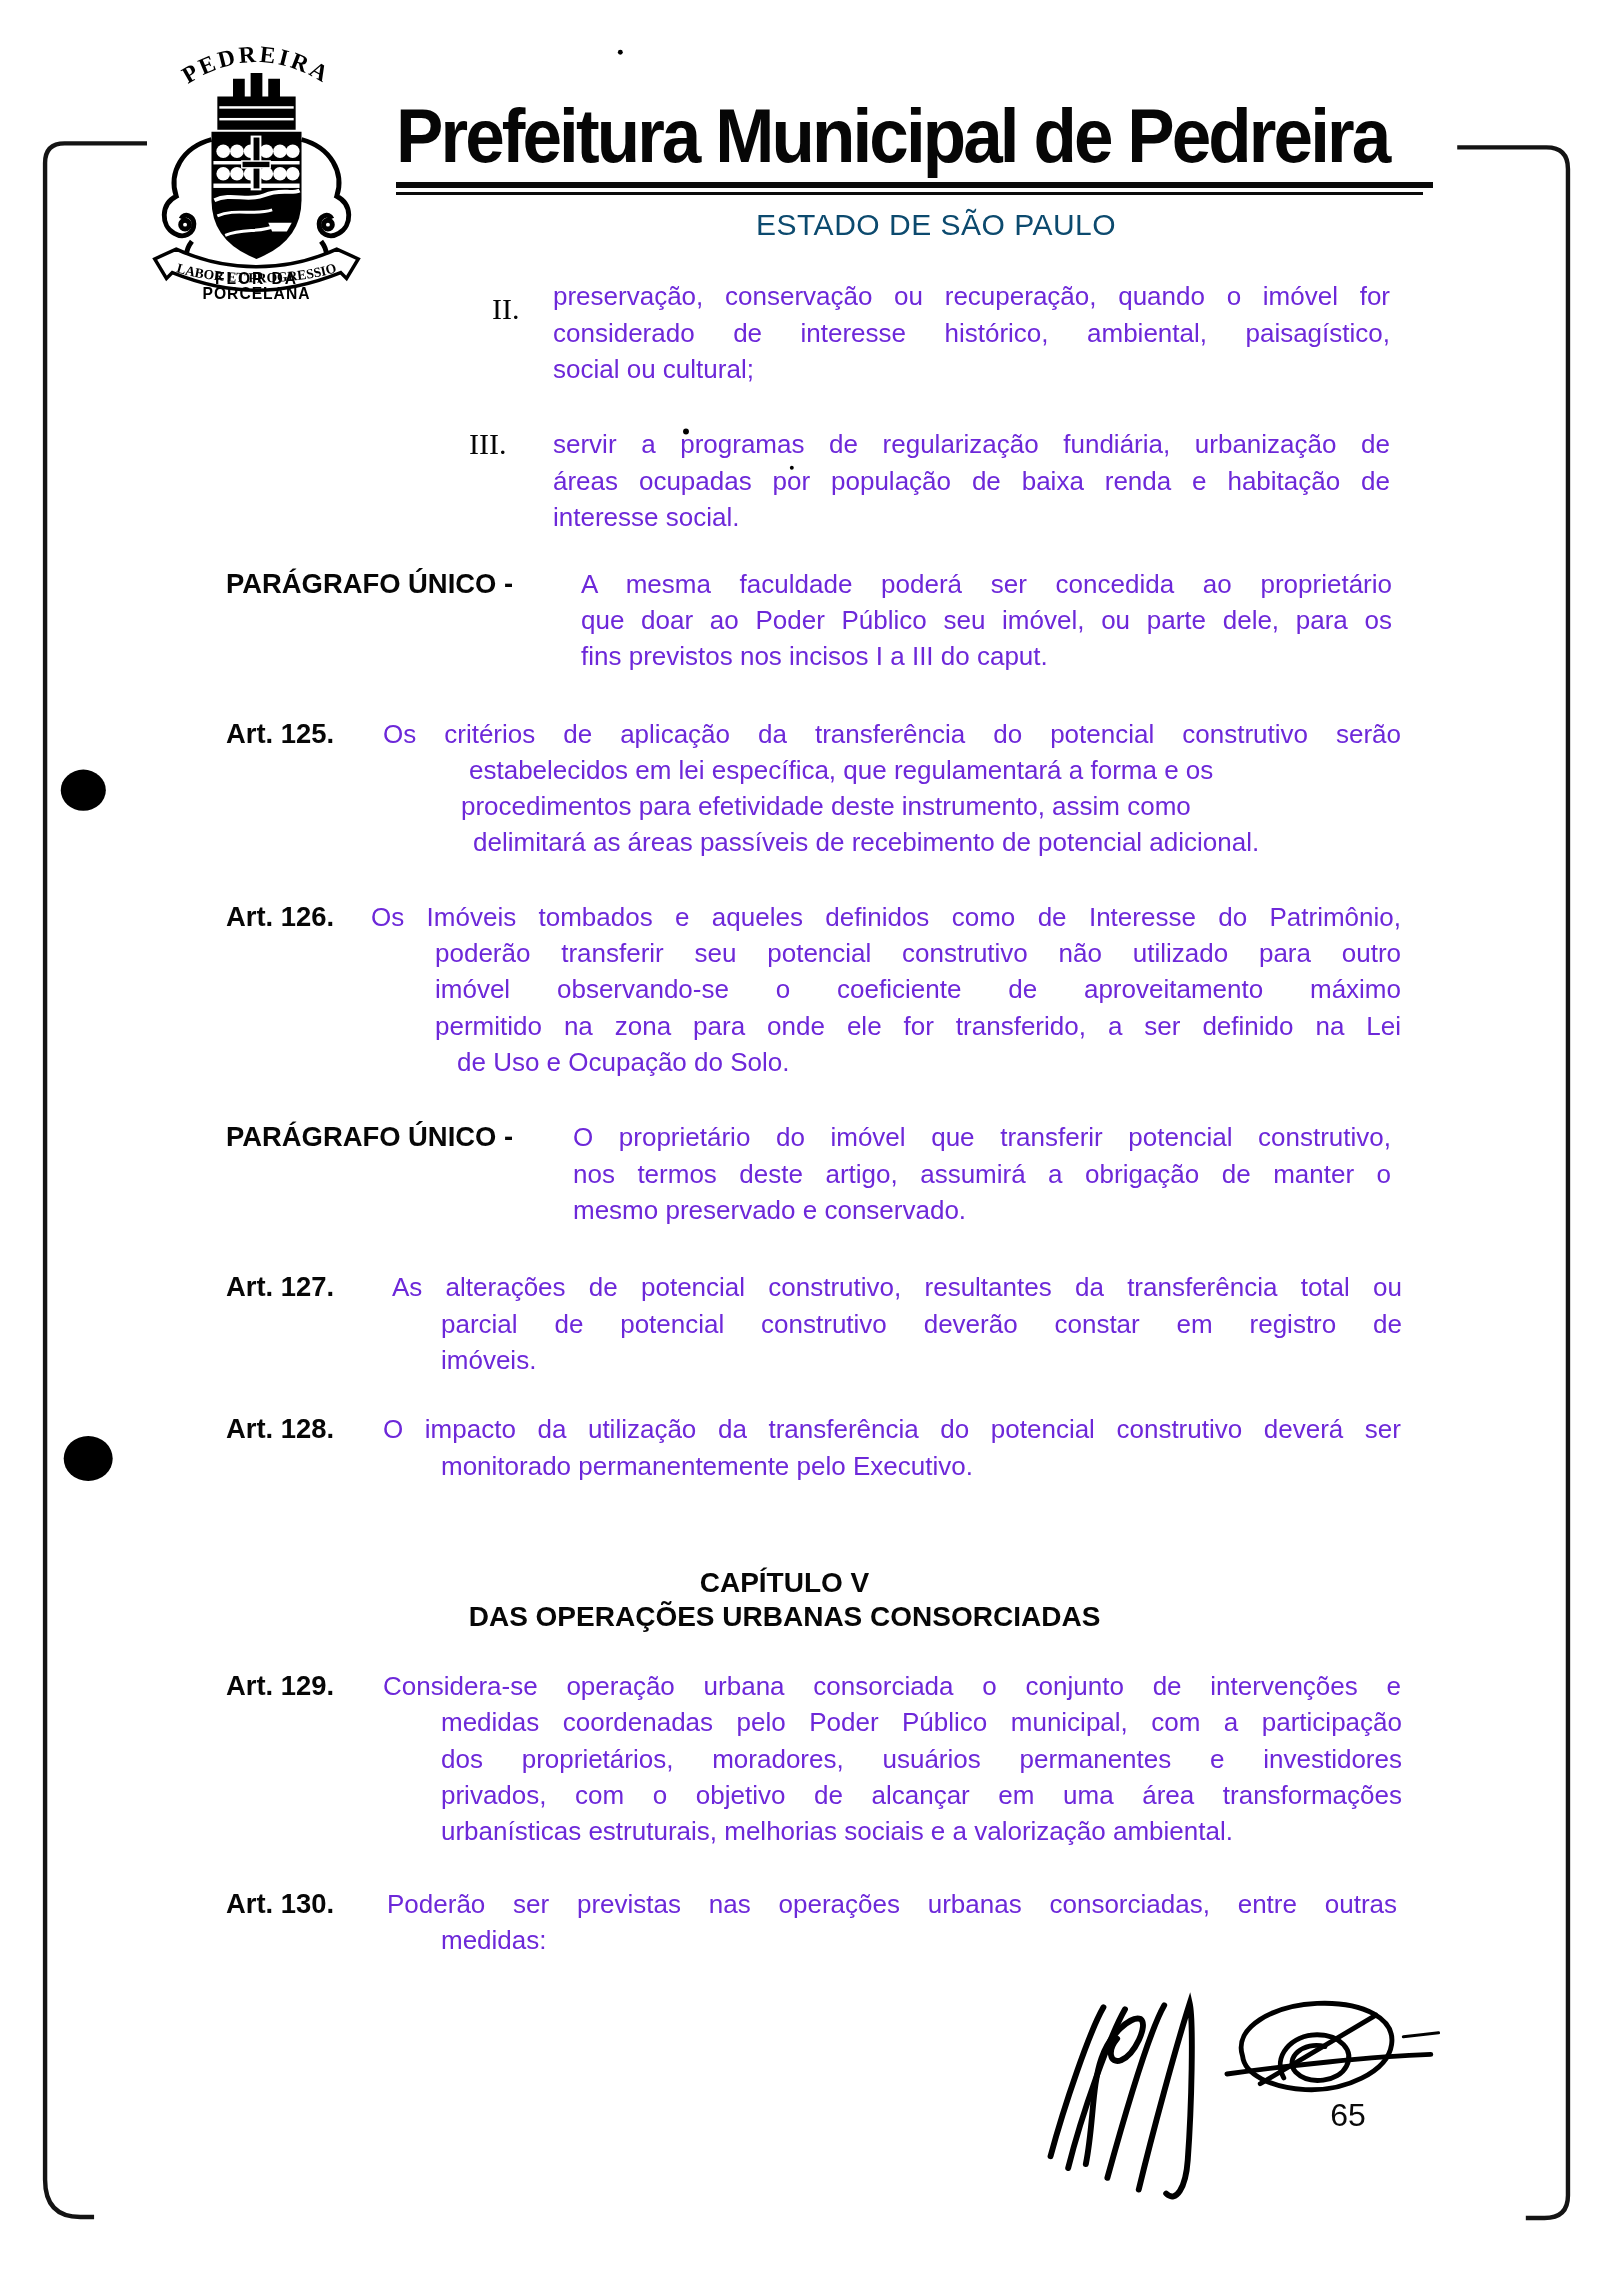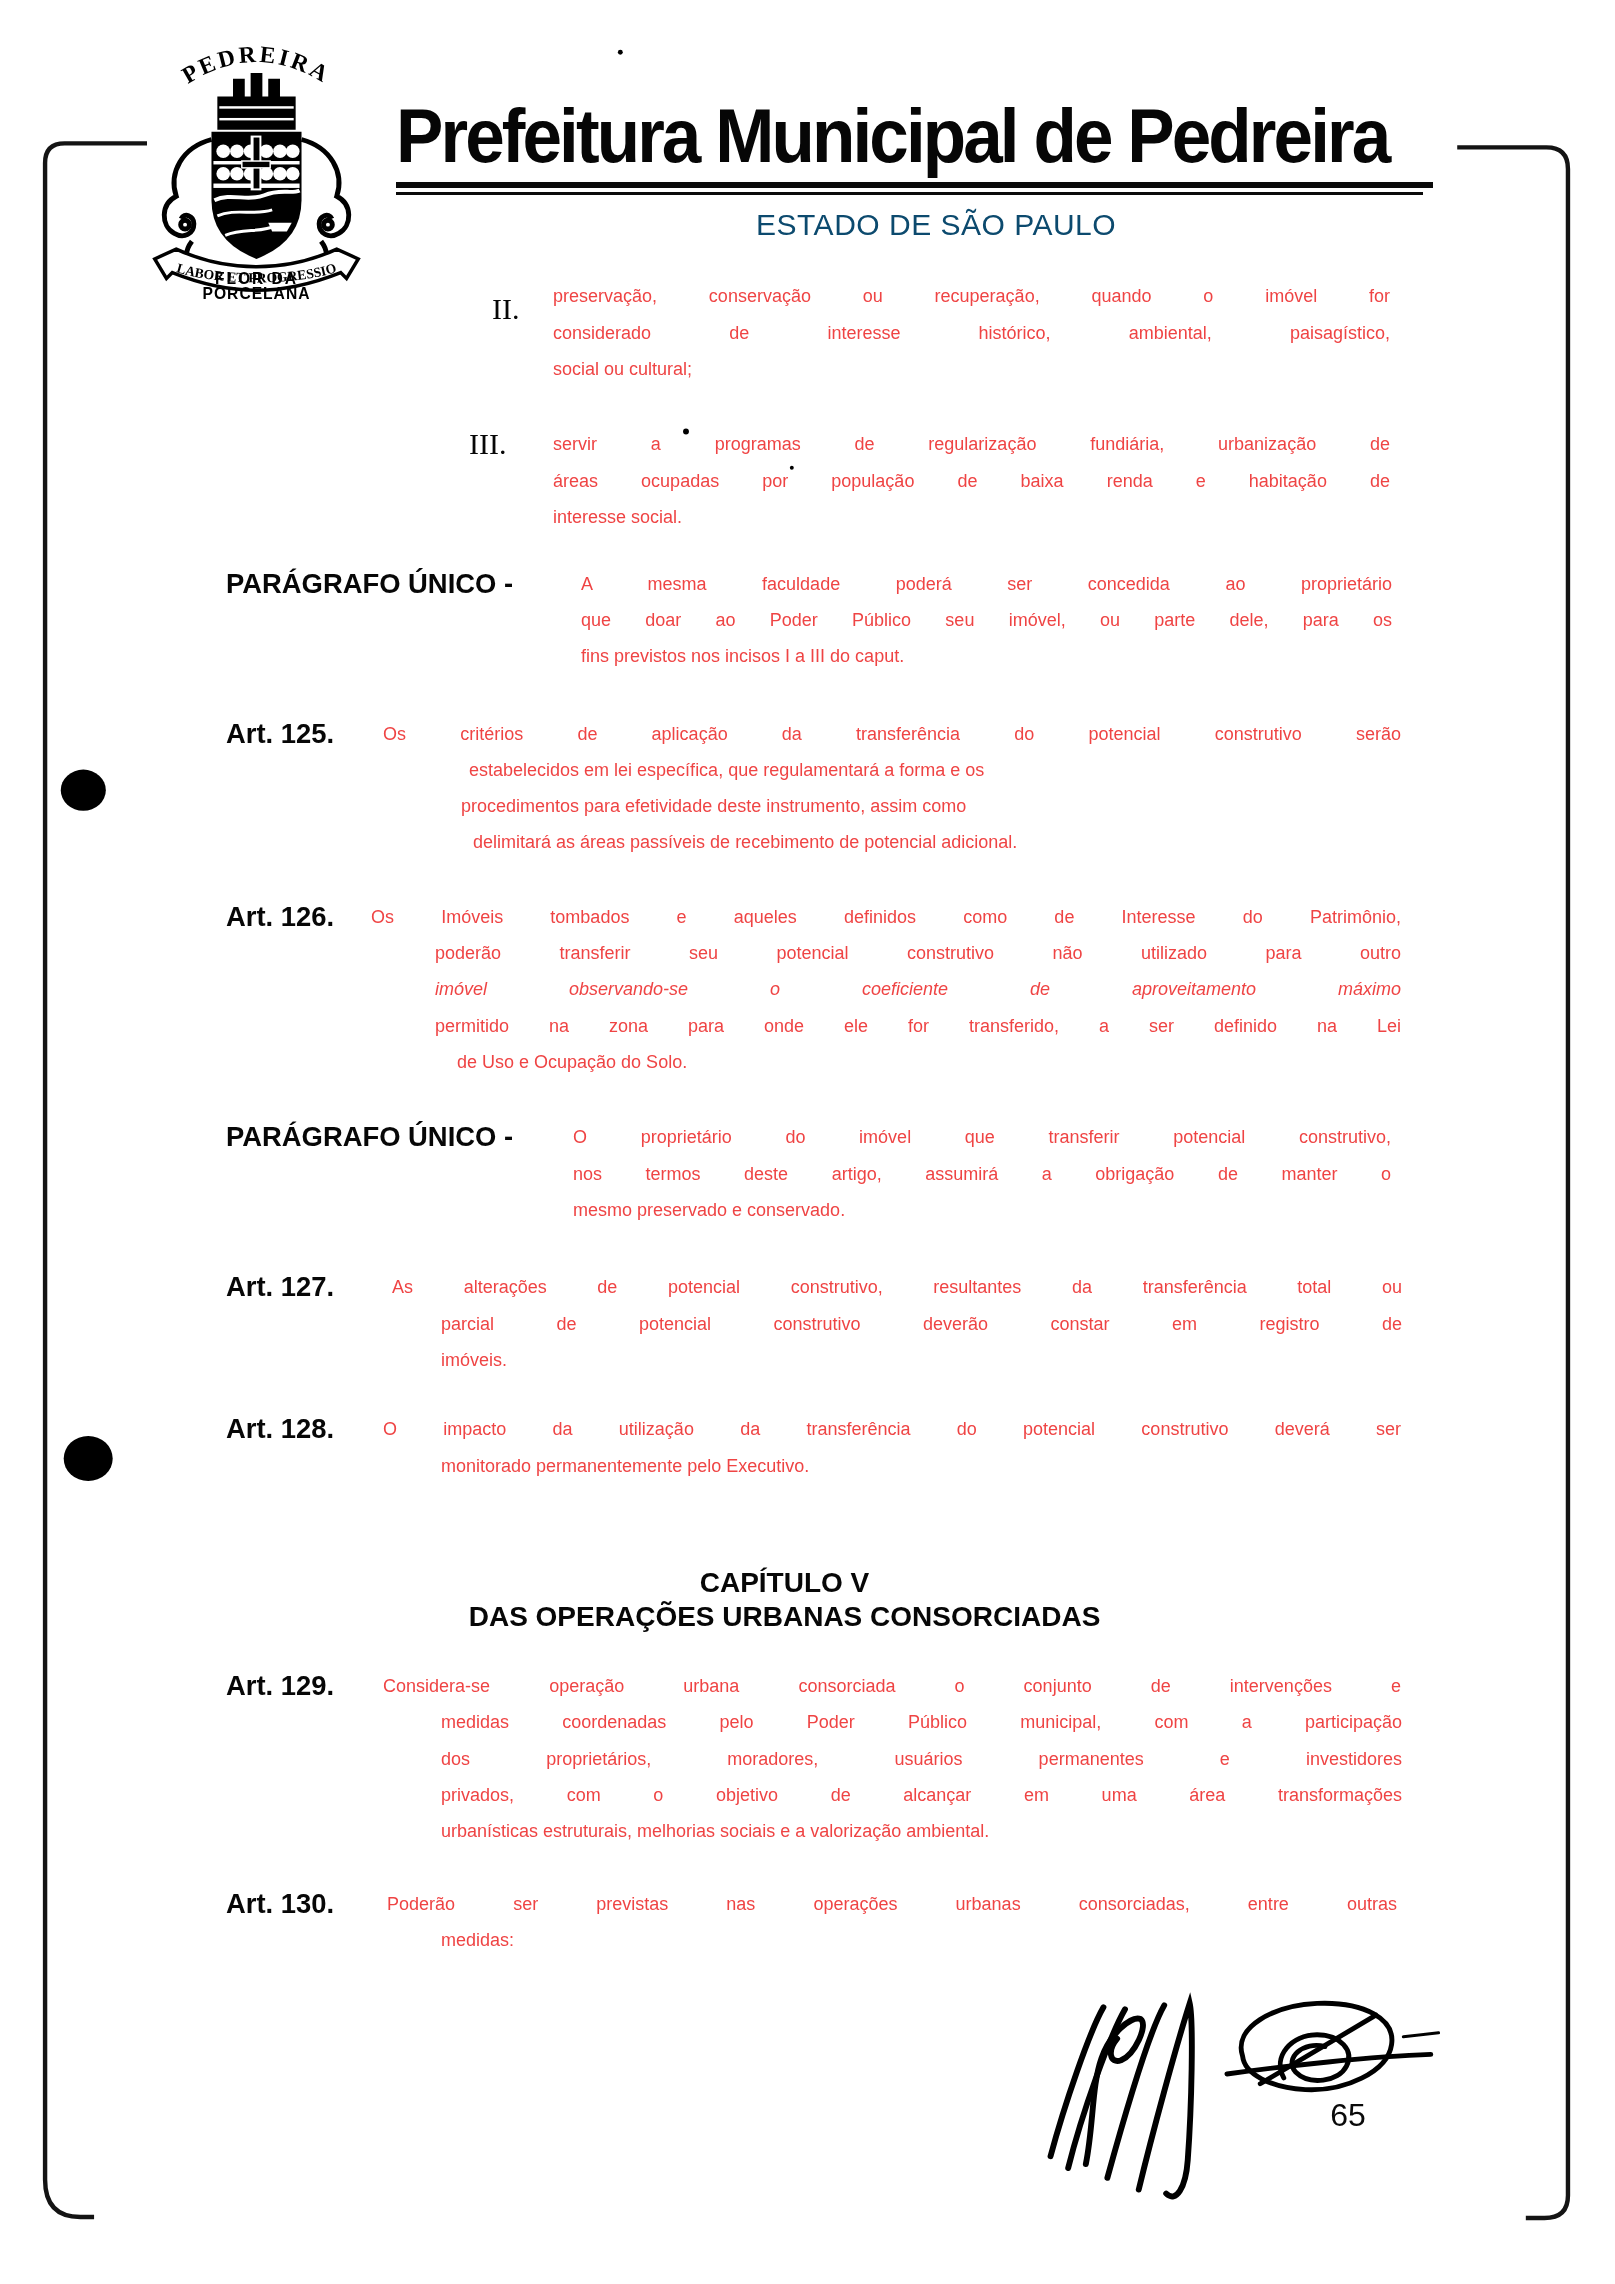--- a/index.html
+++ b/index.html
@@ -17,21 +17,21 @@
     white-space:nowrap;transform:scaleY(1.06);transform-origin:left top;color:#060606;
   }
   .rule1{position:absolute;left:396px;top:182px;width:1037px;height:5.9px;background:#0a0a0a;}
   .rule2{position:absolute;left:396px;top:192px;width:1027px;height:2.9px;background:#0a0a0a;}
   .subtitle{
     position:absolute;left:756px;top:208px;font-size:30px;line-height:33px;
     letter-spacing:0.5px;white-space:nowrap;color:#0c4a6e;
   }
   
   #doc-body{position:absolute;left:0;top:0;width:1615px;height:2285px;}
-  .ln{position:absolute;height:36px;font-size:18px;line-height:36px;color:#ef4444;}
+  .ln{position:absolute;height:36px;font-size:26px;line-height:36px;color:#6d28d9;}
   .ln.j{text-align:justify;text-align-last:justify;}
   .ln.hd{font-weight:700;font-size:28px;line-height:33px;height:33px;text-align:center;color:#070707;}
   .lab{position:absolute;font-weight:700;font-size:27.4px;line-height:36px;white-space:nowrap;color:#070707;}
   .lab.roman{font-family:"Liberation Serif",serif;font-weight:400;font-size:30px;}
   
   .footer-line1{
     position:absolute;left:98px;top:2188px;width:1418px;height:25.5px;
     font-size:21.6px;line-height:25.5px;text-align:justify;text-align-last:justify;
     white-space:nowrap;color:#0a0a0a;
   }
@@ -170,21 +170,21 @@
         <div class="lab" style="left: 226px; top: 716px;">Art. 125.</div>
         <div class="ln j" style="left: 383px; top: 716px; width: 1018px;">Os critérios de aplicação da transferência do potencial construtivo serão</div>
         <div class="ln" style="left: 469px; top: 752px;">estabelecidos em lei específica, que regulamentará a forma e os</div>
         <div class="ln" style="left: 461px; top: 788px;">procedimentos para efetividade deste instrumento, assim como</div>
         <div class="ln" style="left: 473px; top: 824px;">delimitará as áreas passíveis de recebimento de potencial adicional.</div>
       </div>
       <div>
         <div class="lab" style="left: 226px; top: 899px;">Art. 126.</div>
         <div class="ln j" style="left: 371px; top: 899px; width: 1030px;">Os Imóveis tombados e aqueles definidos como de Interesse do Patrimônio,</div>
         <div class="ln j" style="left: 435px; top: 935px; width: 966px;">poderão transferir seu potencial construtivo não utilizado para outro</div>
-        <div class="ln j" style="left: 435px; top: 971px; width: 966px; font-style: italic;">imóvel observando-se o coeficiente de aproveitamento máximo</div>
+        <div class="ln j" style="left: 435px; top: 971px; width: 966px;">imóvel observando-se o coeficiente de aproveitamento máximo</div>
         <div class="ln j" style="left: 435px; top: 1008px; width: 966px;">permitido na zona para onde ele for transferido, a ser definido na Lei</div>
         <div class="ln" style="left: 435px; top: 1044px; margin-left: 22px;">de Uso e Ocupação do Solo.</div>
       </div>
       <div>
         <div class="lab" style="left: 226px; top: 1119px;">PARÁGRAFO ÚNICO -</div>
         <div class="ln j" style="left: 573px; top: 1119px; width: 818px;">O proprietário do imóvel que transferir potencial construtivo,</div>
         <div class="ln j" style="left: 573px; top: 1156px; width: 818px;">nos termos deste artigo, assumirá a obrigação de manter o</div>
         <div class="ln" style="left: 573px; top: 1192px;">mesmo preservado e conservado.</div>
       </div>
       <div>

